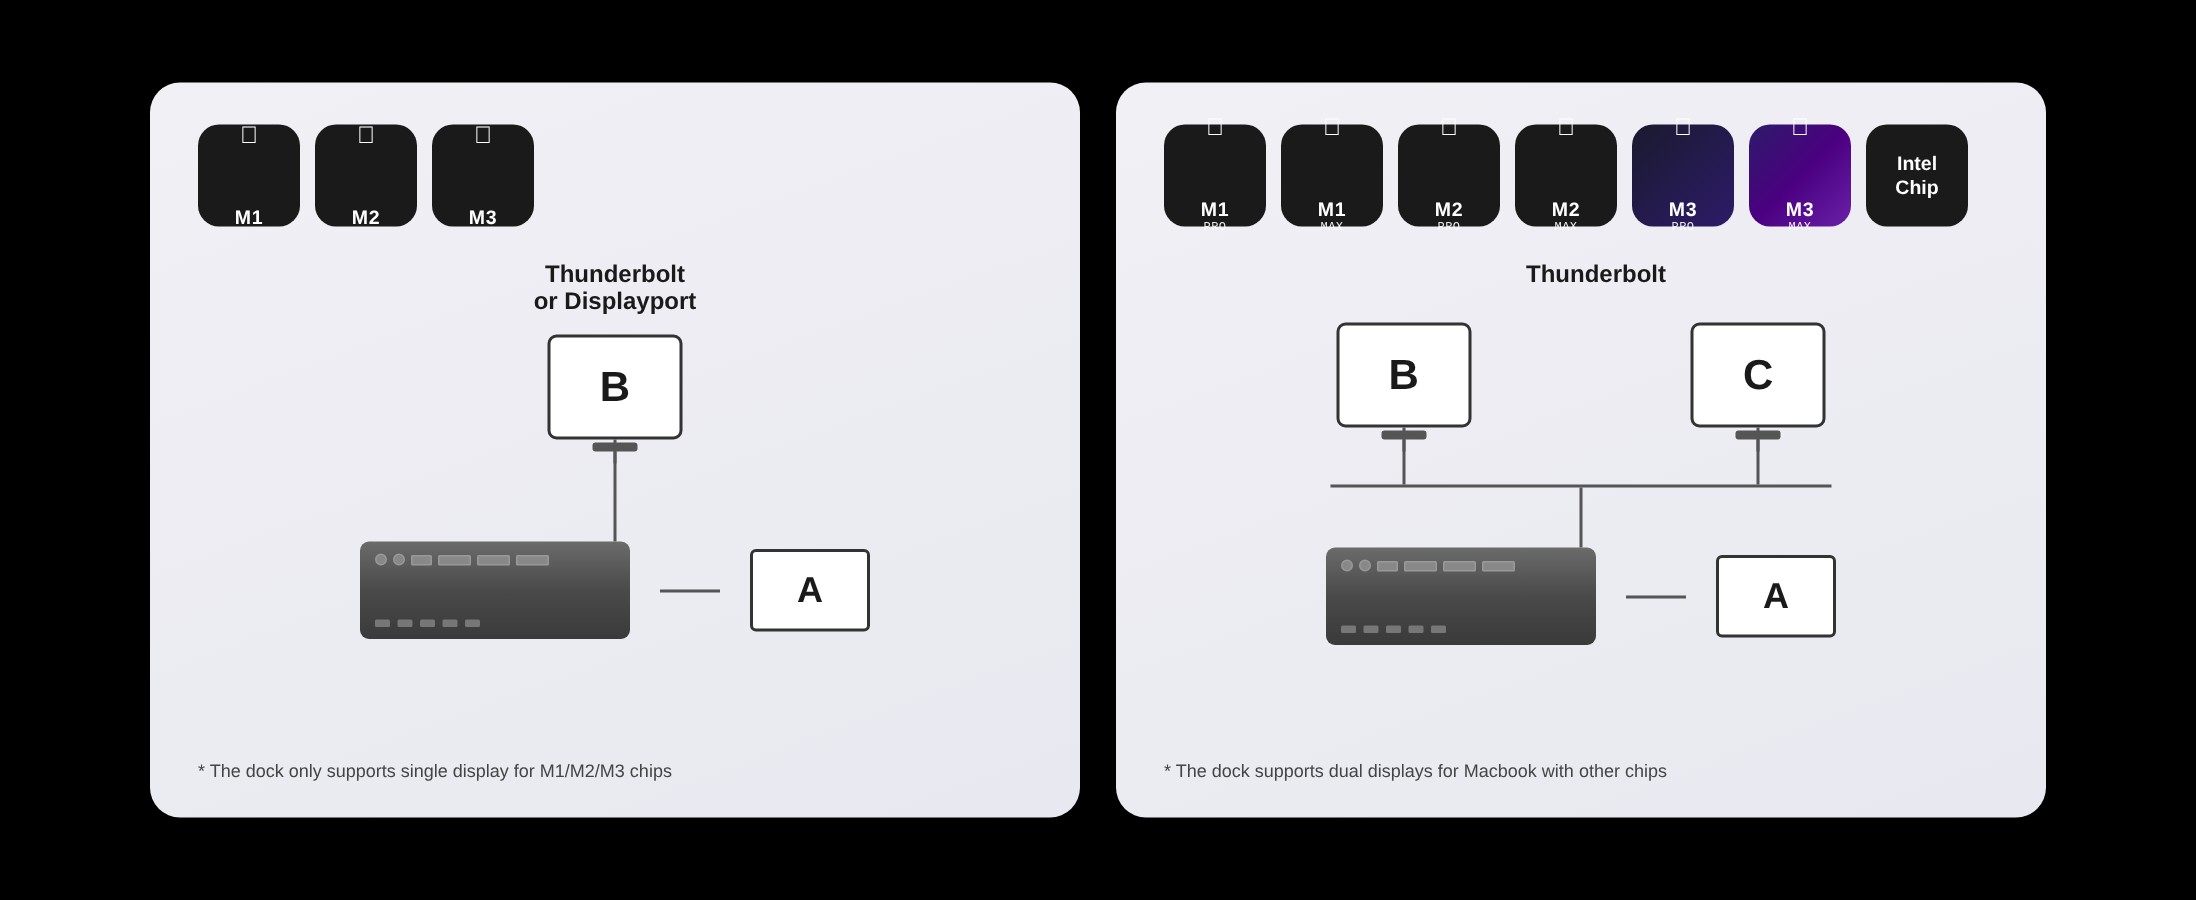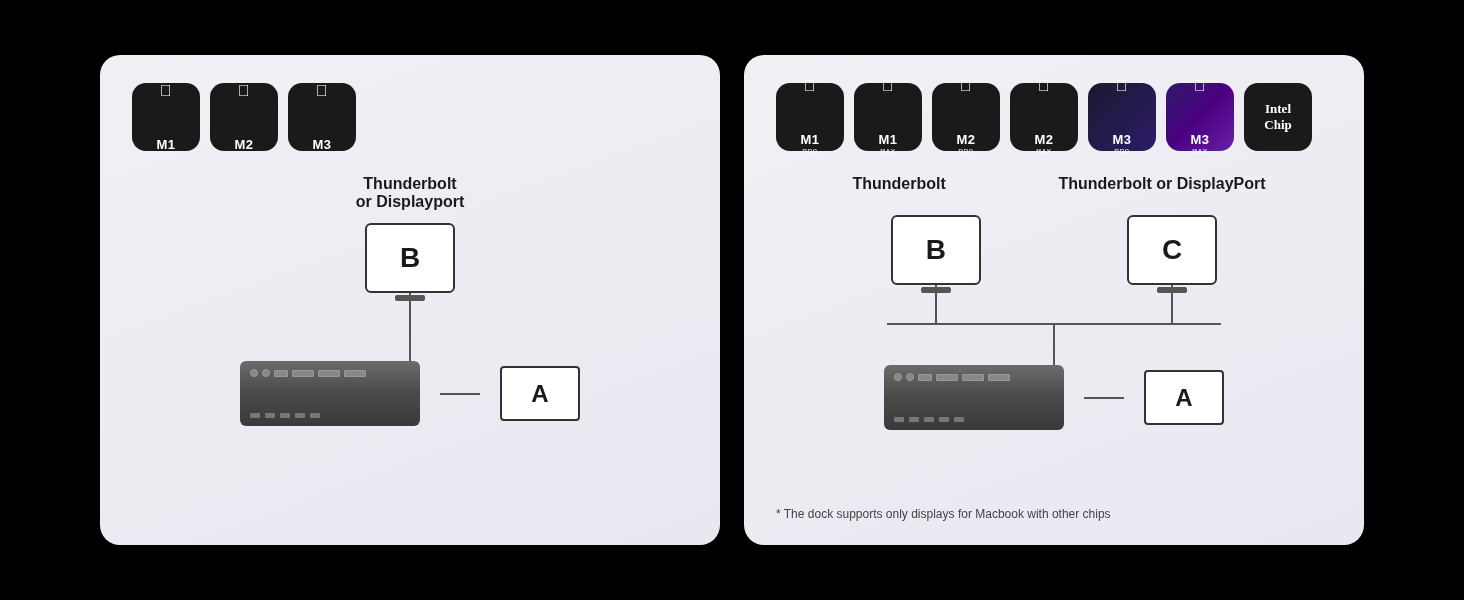--- a/index.html
+++ b/index.html
@@ -331,20 +331,21 @@
         </div>
 
         <div class="h-line"></div>
 
         <div class="laptop-box">
           <span class="laptop-letter">A</span>
         </div>
       </div>
     </div>
 
+    <div class="footnote">* The dock only supports single display for M1/M2/M3 chips</div>
   </div>
 
   <div class="panel">
 
     <div class="chips-row">
       <div class="chip-badge m1-pro">
         <span class="apple-logo"></span>
         <span class="chip-name">M1</span>
         <span class="chip-sub">PRO</span>
       </div>
@@ -366,30 +367,29 @@
       <div class="chip-badge m3-pro">
         <span class="apple-logo"></span>
         <span class="chip-name">M3</span>
         <span class="chip-sub">PRO</span>
       </div>
       <div class="chip-badge m3-max">
         <span class="apple-logo"></span>
         <span class="chip-name">M3</span>
         <span class="chip-sub">MAX</span>
       </div>
-      <div class="chip-badge intel" style="font-size:13px; font-weight:700; line-height:1.2; text-align:center; padding: 21px; font-family: Liberation Serif, serif;">
+      <div class="chip-badge intel" style="font-size:13px; font-weight:700; line-height:1.2; text-align:center; padding: 21px;">
         <span style="font-size:13px; font-weight:700;">Intel<br>Chip</span>
       </div>
     </div>
 
     <div class="dual-display diagram-area">
 
       <div style="display:flex; width:100%; justify-content:space-around; margin-bottom:10px;">
         <div class="display-label" style="text-align:left; margin-left:20px;">Thunderbolt</div>
-        <div class="display-label" style="text-align:right; margin-right:10px;">Thunderbolt or DisplayPort</div>
       </div>
 
       <div style="display:flex; flex-direction:column; align-items:center; width:100%;">
 
         <div style="display:flex; justify-content:space-around; width:85%; align-items:flex-end;">
 
           <div style="display:flex; flex-direction:column; align-items:center;">
             <div class="monitor-box">
               <span class="monitor-letter">B</span>
             </div>
@@ -431,16 +431,16 @@
             </div>
           </div>
           <div class="h-line"></div>
           <div class="laptop-box">
             <span class="laptop-letter">A</span>
           </div>
         </div>
       </div>
     </div>
 
-    <div class="footnote">* The dock supports only displays for Macbook with other chips</div>
+    <div class="footnote">* The dock supports dual displays for Macbook with other chips</div>
   </div>
 
 </div>
 
 </body></html>

